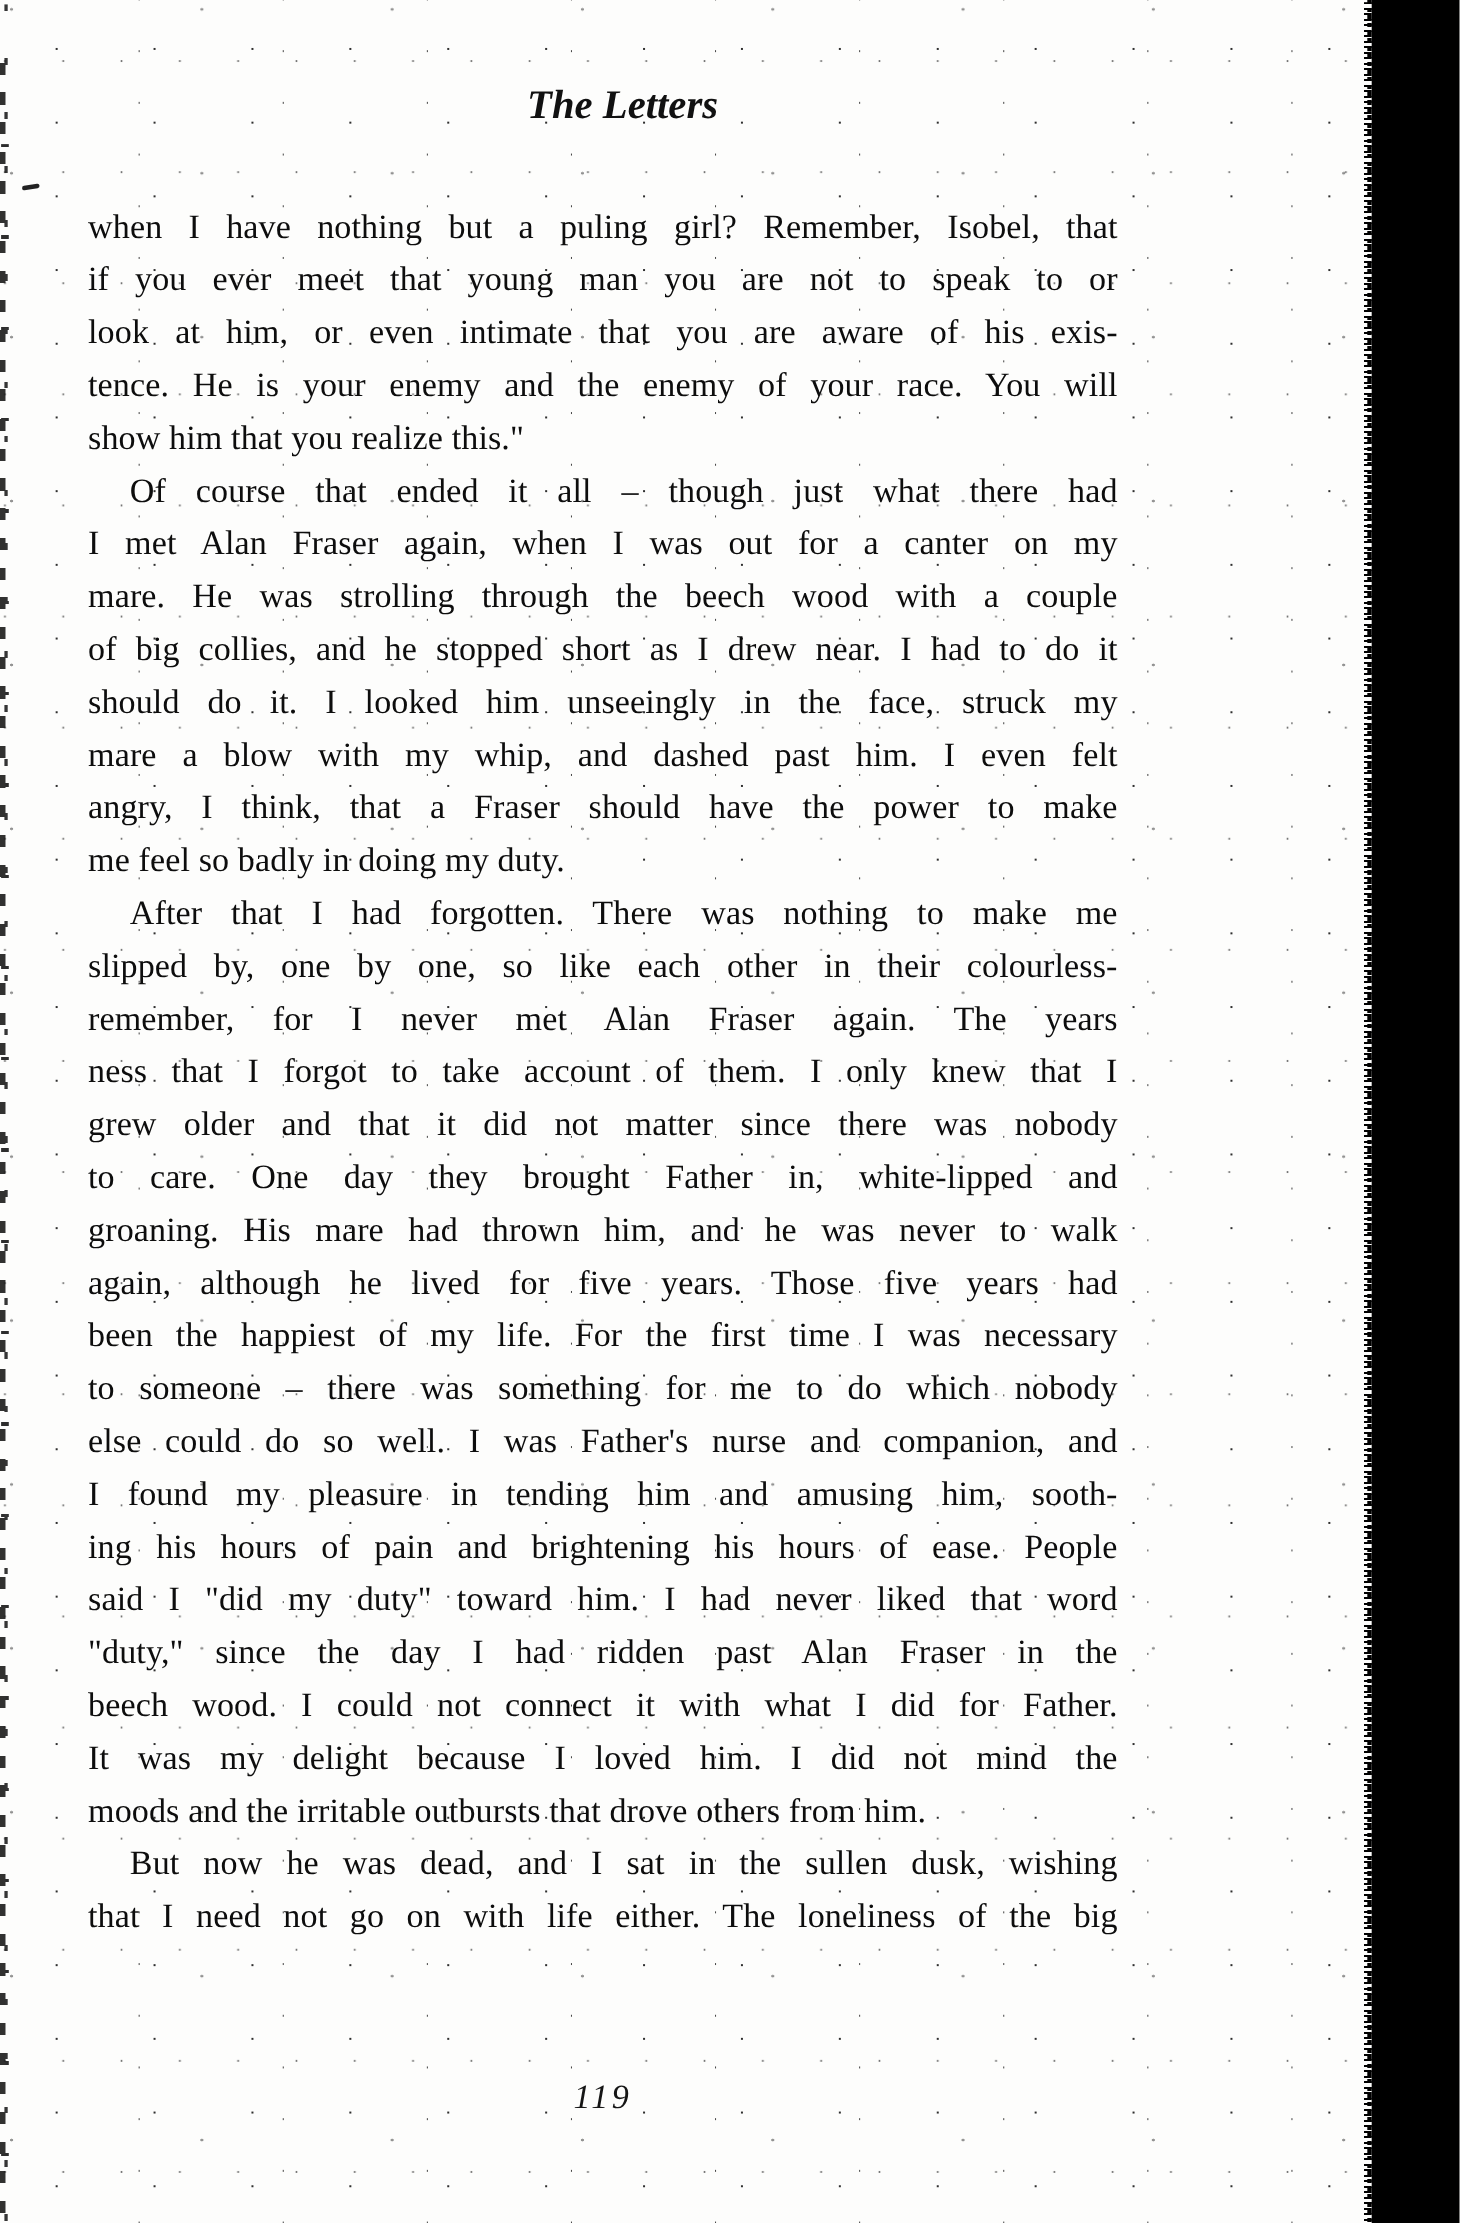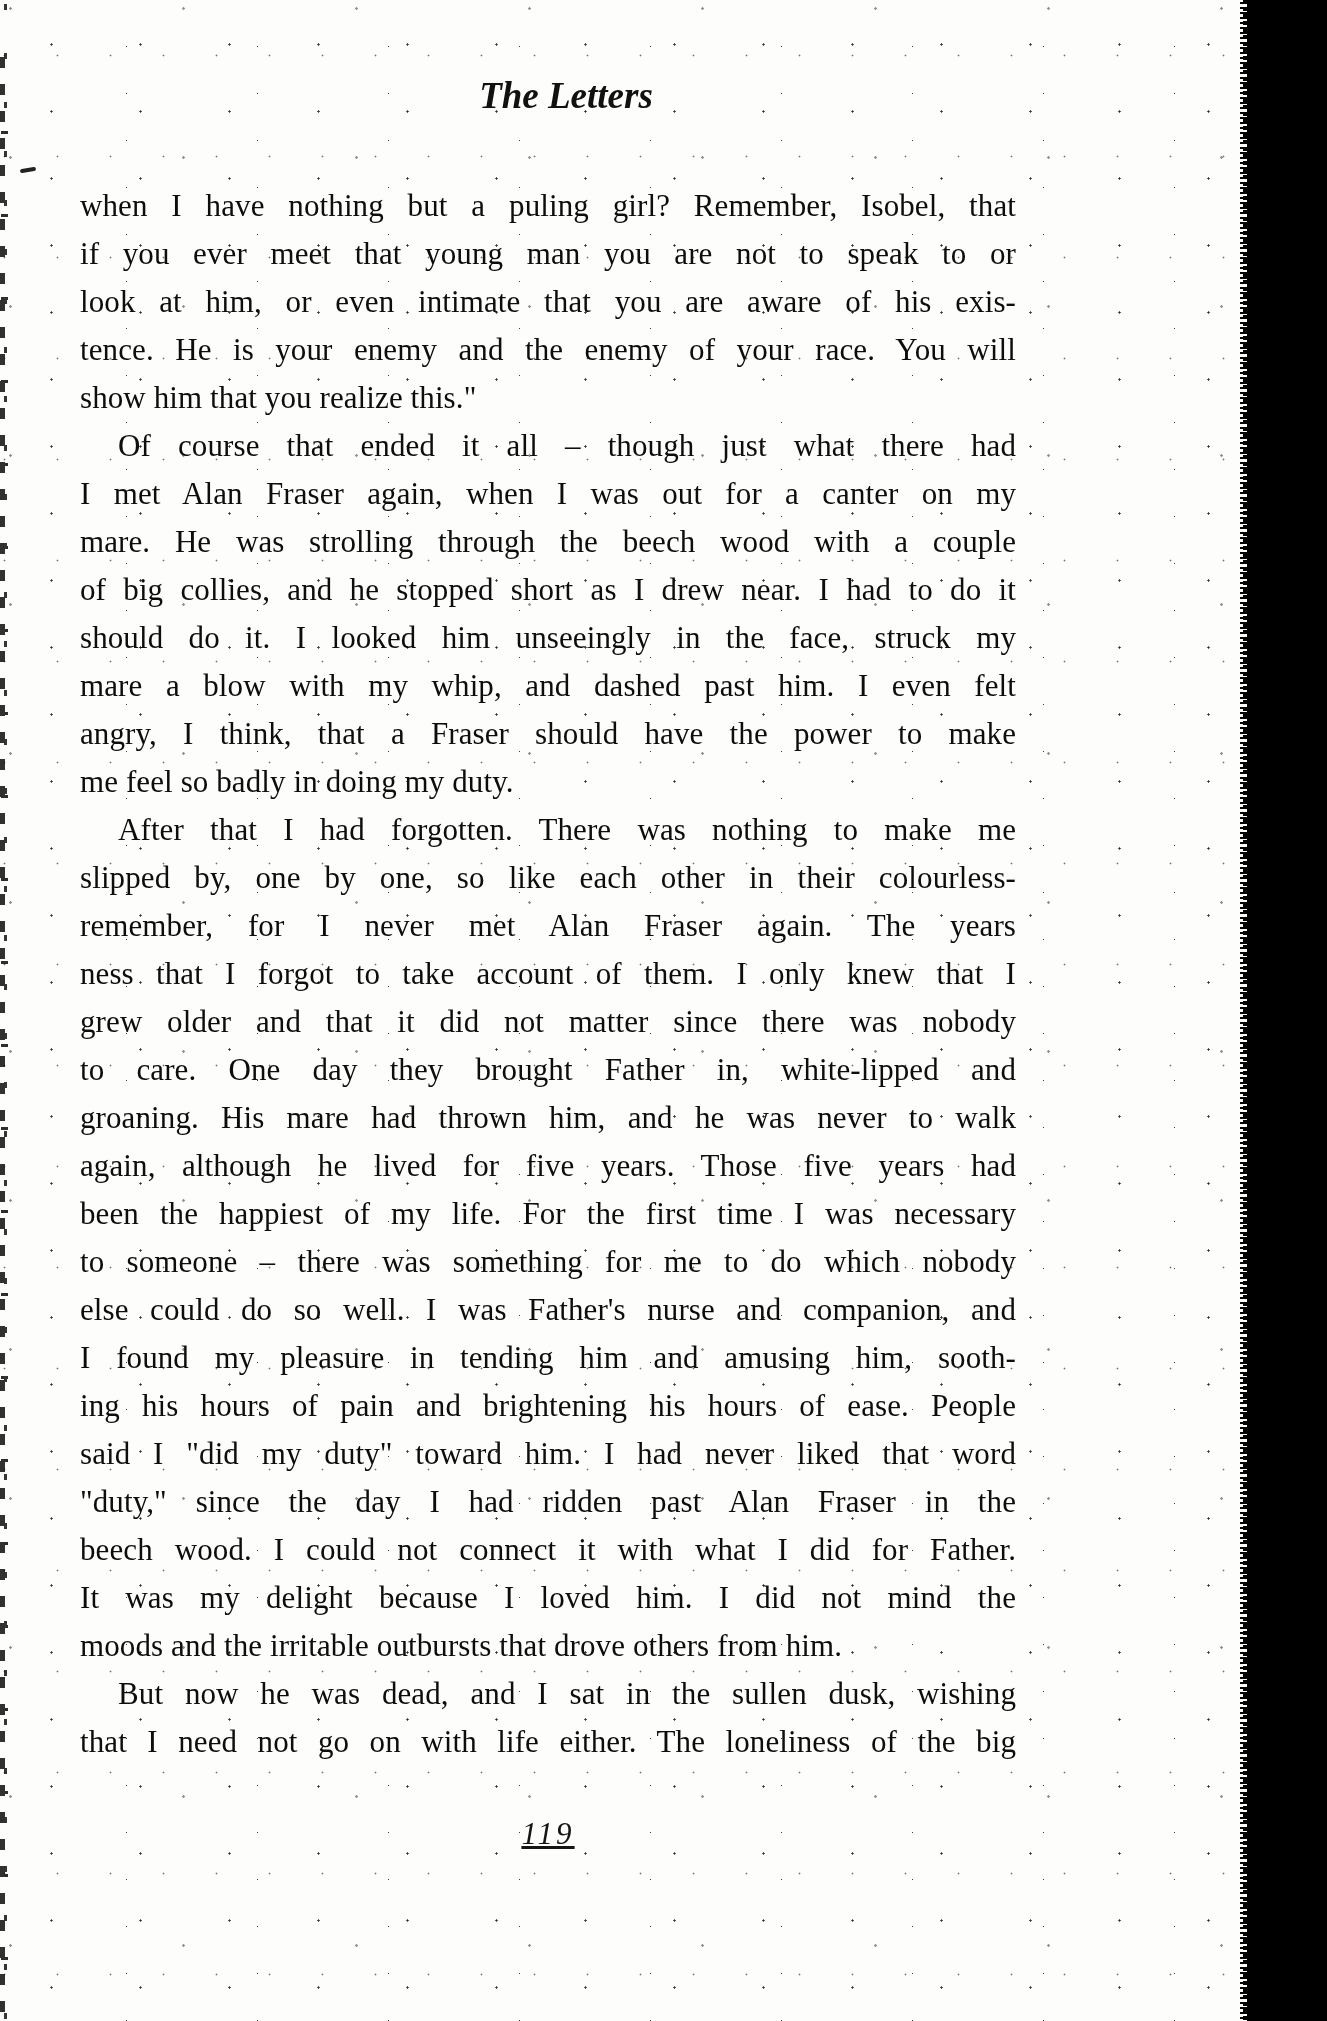--- a/index.html
+++ b/index.html
@@ -79,27 +79,26 @@
     line-height: 48px;
     text-align: justify;
     text-align-last: justify;
     white-space: normal;
     letter-spacing: 0.1px;
   }
   .page-body .line.end { text-align-last: left; }
   .page-body .line.indent { text-indent: 38px; }
   .page-number {
     position: absolute;
-    top: 1816px; left: 80px; width: 936px;
+    top: 1888px; left: 80px; width: 936px;
     text-align: center;
     font-style: italic;
     font-size: 31px;
     letter-spacing: 3px;
     color: #151515;
-    text-decoration: underline;
   }
   .stray-dash {
     position: absolute;
     left: 20px; top: 168px;
     width: 16px; height: 4px;
     background: #222;
     border-radius: 2px;
     transform: rotate(-9deg);
   }
 </style>

